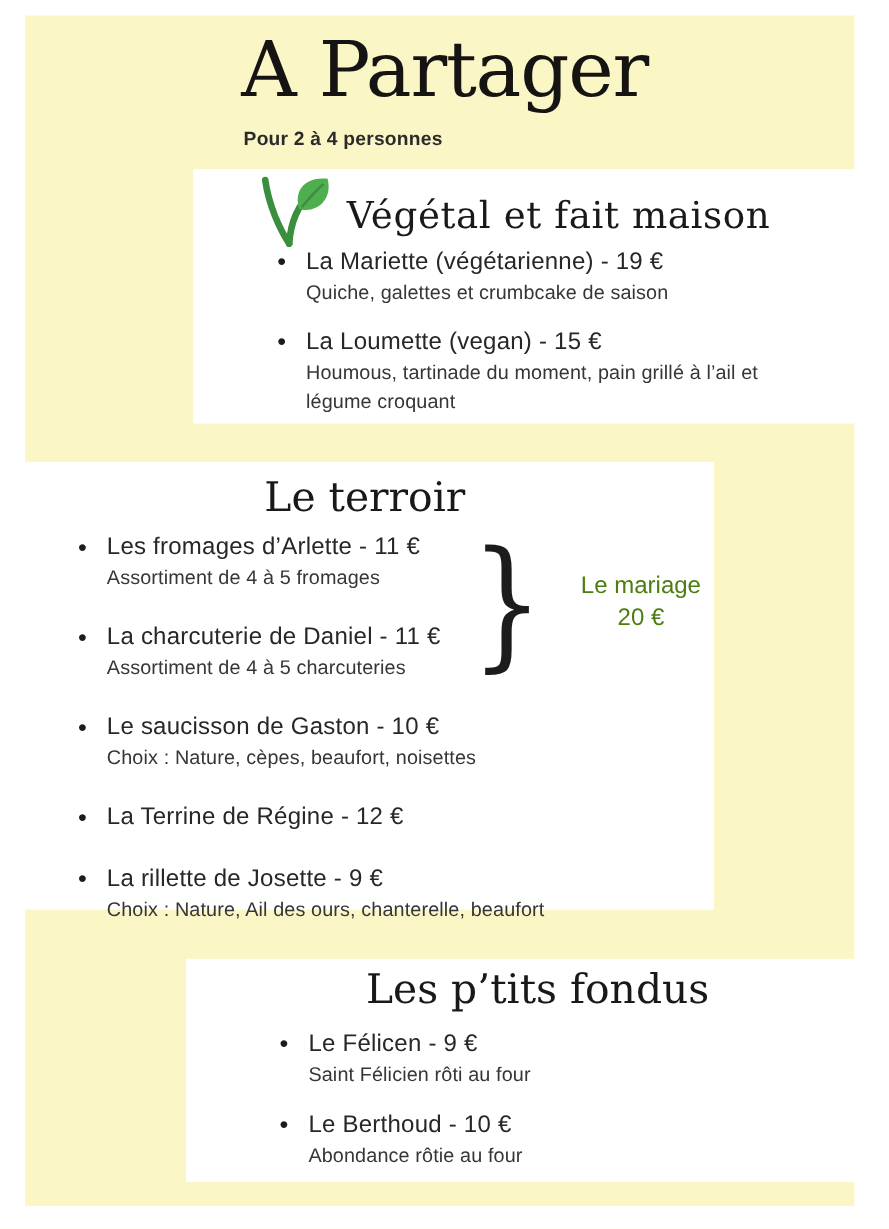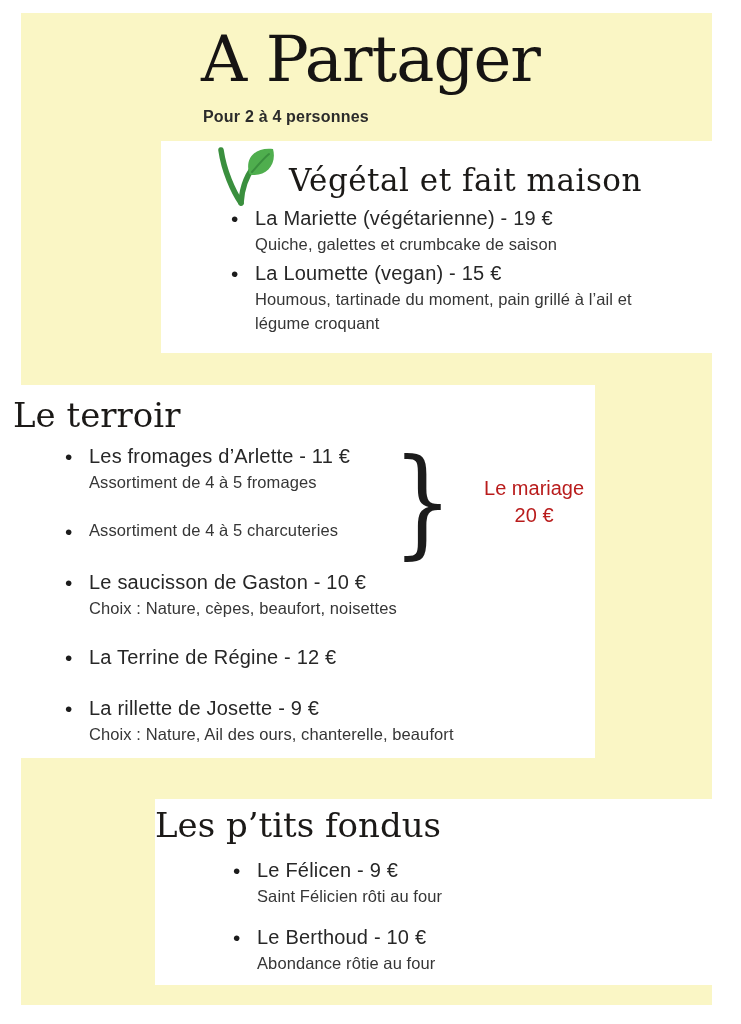--- a/index.html
+++ b/index.html
@@ -51,28 +51,28 @@
     font-weight:500;
     color:#1b1917;
   }
   .card-vegetal .sec-head { position:absolute; left:50px; top:0; display:flex; align-items:center; }
   .card-vegetal .leaf-wrap { width:70px; height:66px; margin-top:4px; }
   .card-vegetal .sec-title { font-size:31px; margin-left:8px; margin-top:8px; letter-spacing:.5px; }
 
   .card-terroir .sec-title,
   .card-fondus  .sec-title {
     position:absolute; left:0; width:100%;
-    text-align:left; font-size:34px;
+    text-align:center; font-size:34px;
   }
   .card-terroir .sec-title { top:10px; }
   .card-fondus  .sec-title { top:6px; }
 
   
   .items { position:absolute; display:flex; flex-direction:column; }
-  .card-vegetal .items { left:70px;  top:64px; width:480px; gap:4px;justify-content:space-between; }
+  .card-vegetal .items { left:70px;  top:64px; width:480px; gap:16px;justify-content:space-between; }
   .card-terroir .items { left:52px;  top:58px; width:420px; gap:24px; }
   .card-fondus  .items { left:78px;  top:58px; width:480px; gap:16px; }
 
   .item { display:flex; align-items:flex-start; }
   .bullet { width:24px; flex:0 0 24px; font-size:21px; line-height:27px; color:#1c1c1c; }
   .bullet::before { content:"•"; }
   .itxt { flex:1; }
   .iname { font-size:20px; line-height:27px; letter-spacing:.2px; color:#272727; }
   .idesc { font-size:16.5px; line-height:24px; letter-spacing:.1px; color:#363636; }
 
@@ -89,21 +89,21 @@
     font-weight:400;
     color:#1c1c1c;
     transform:scaleX(.8);
   }
   .combo-text {
     margin-left:8px;
     width:132px;
     text-align:center;
     font-size:20px;
     line-height:27px;
-    color:#b91c1c;
+    color:#4d7c0f;
   }
 </style>
 </head>
 <body>
 
 <div class="yellow-panel"></div>
 
 <h1 class="page-title">A Partager</h1>
 <p class="page-subtitle">Pour 2 à 4 personnes</p>
 
@@ -143,20 +143,21 @@
     <div class="item">
       <span class="bullet"></span>
       <div class="itxt">
         <div class="iname">Les fromages d’Arlette - 11 €</div>
         <div class="idesc">Assortiment de 4 à 5 fromages</div>
       </div>
     </div>
     <div class="item">
       <span class="bullet"></span>
       <div class="itxt">
+        <div class="iname">La charcuterie de Daniel - 11 €</div>
         <div class="idesc">Assortiment de 4 à 5 charcuteries</div>
       </div>
     </div>
     <div class="item">
       <span class="bullet"></span>
       <div class="itxt">
         <div class="iname">Le saucisson de Gaston - 10 €</div>
         <div class="idesc">Choix : Nature, cèpes, beaufort, noisettes</div>
       </div>
     </div>

